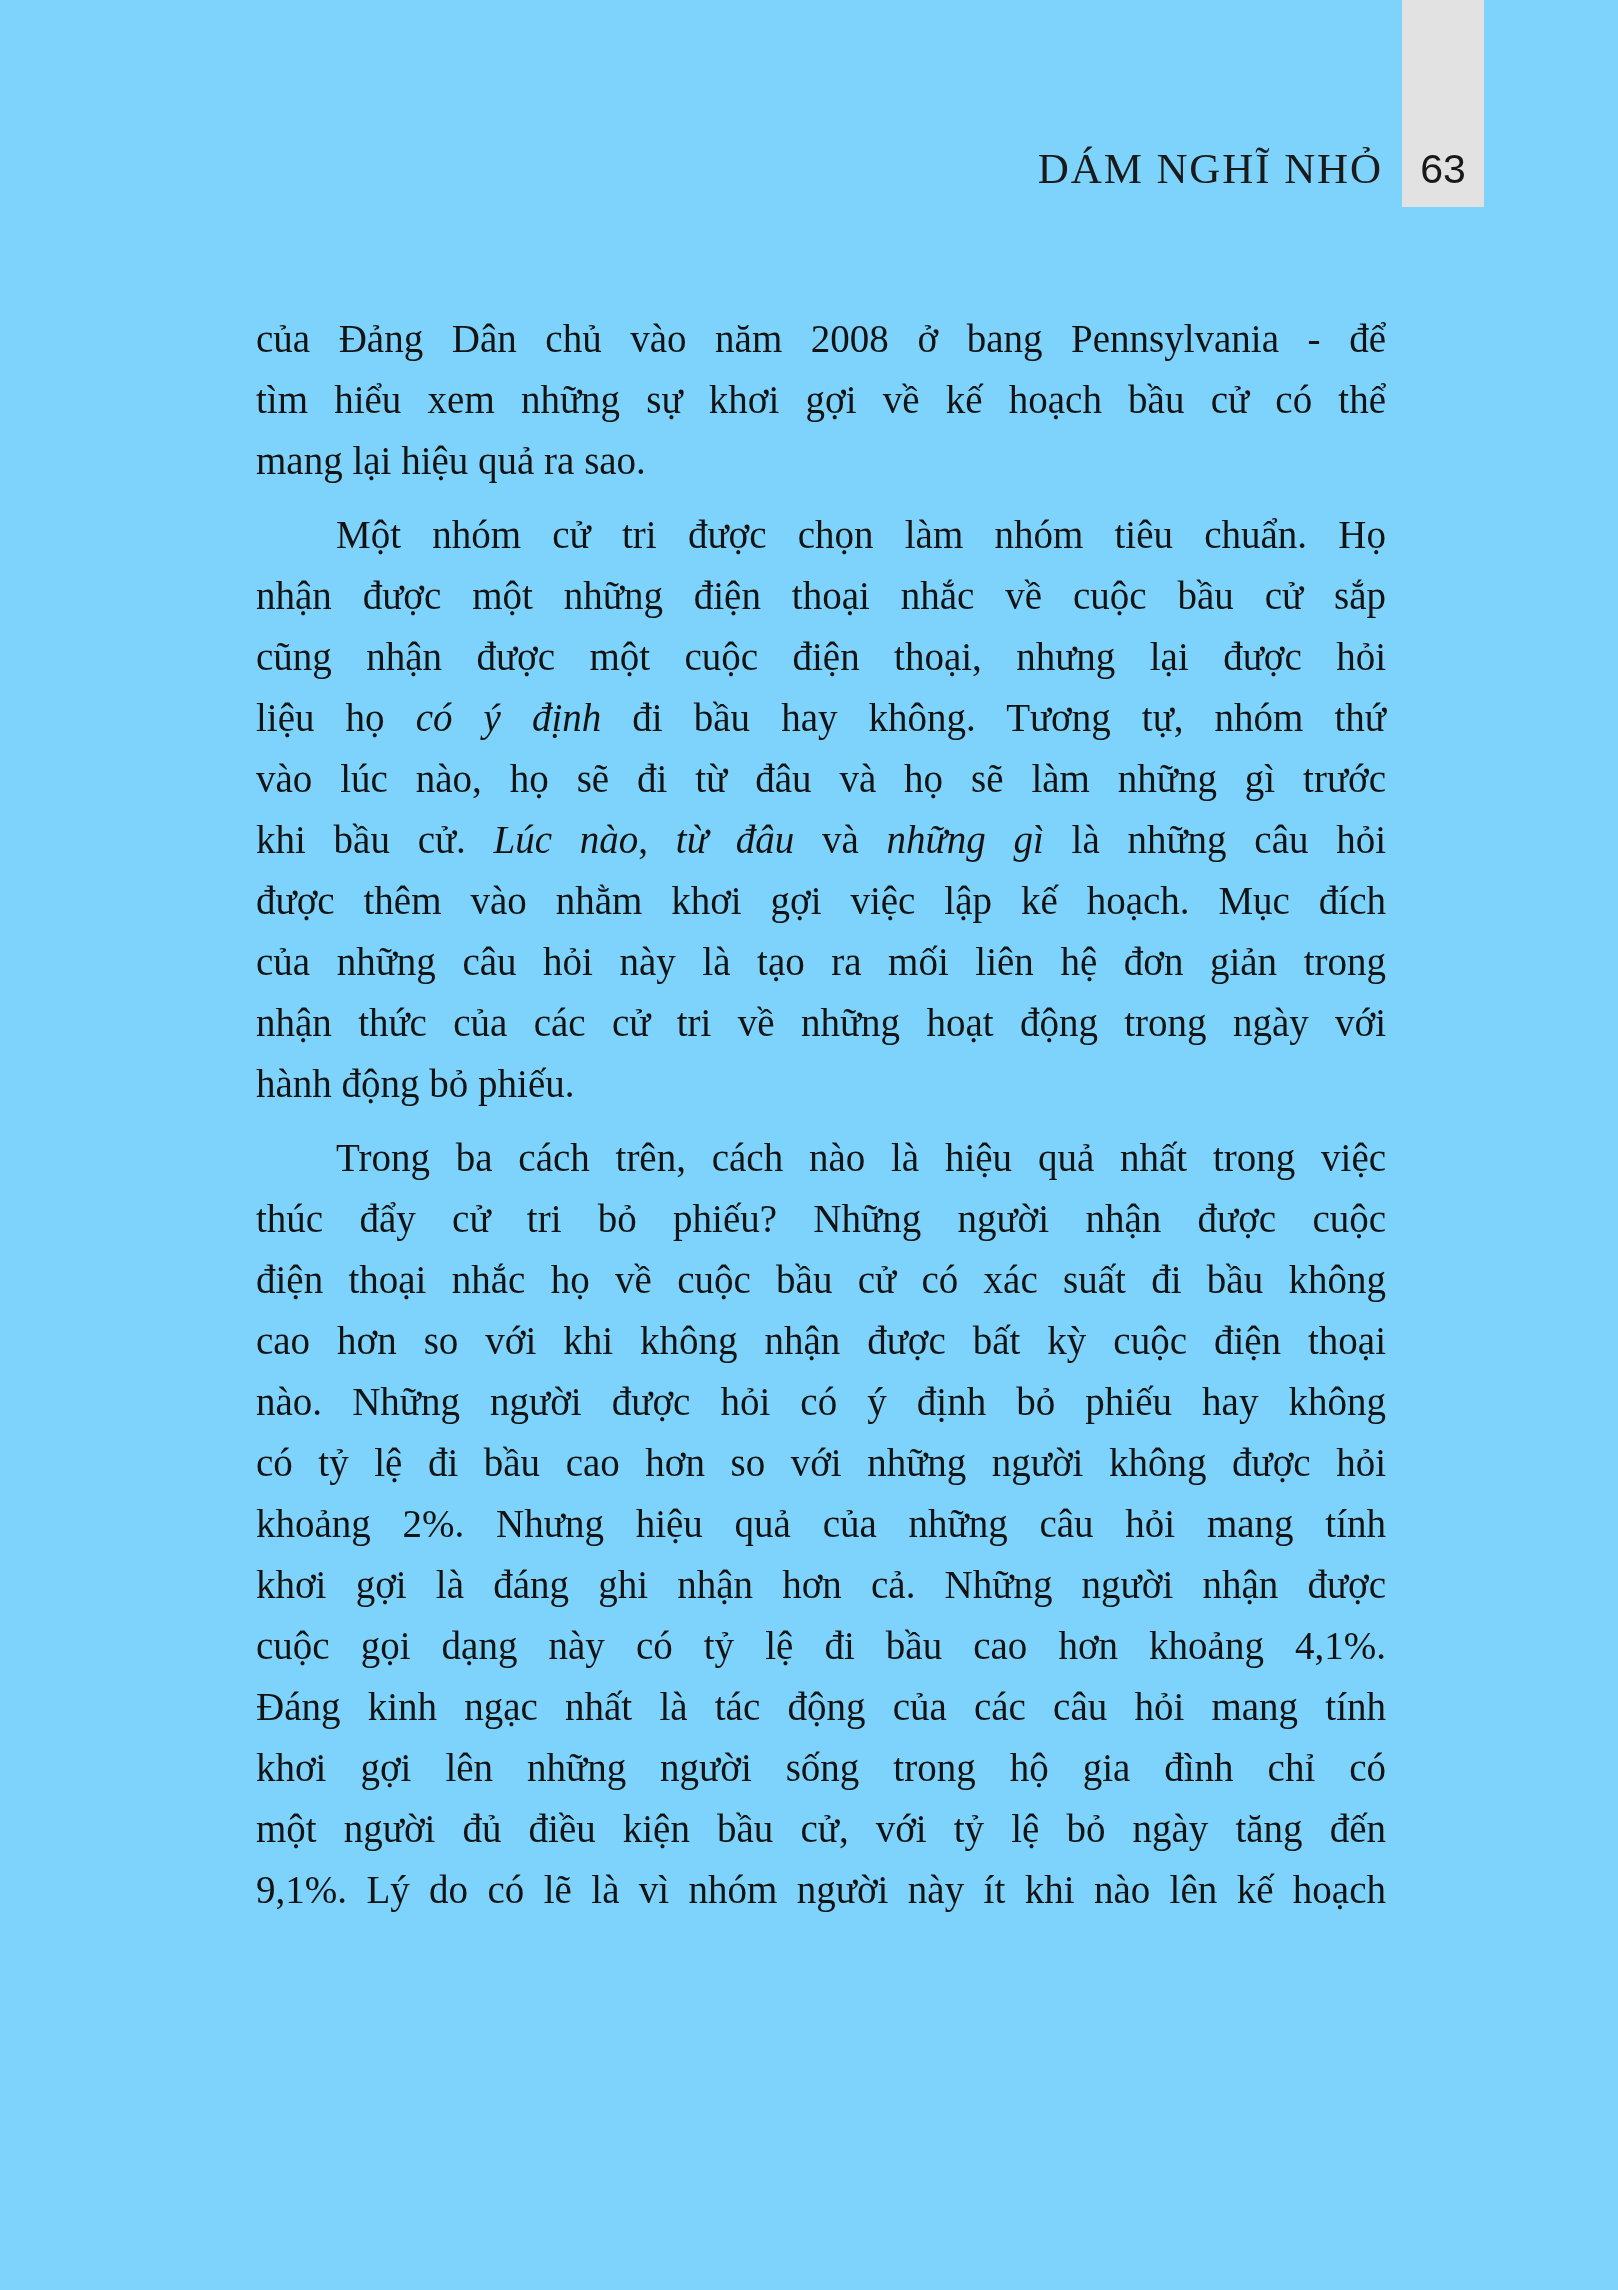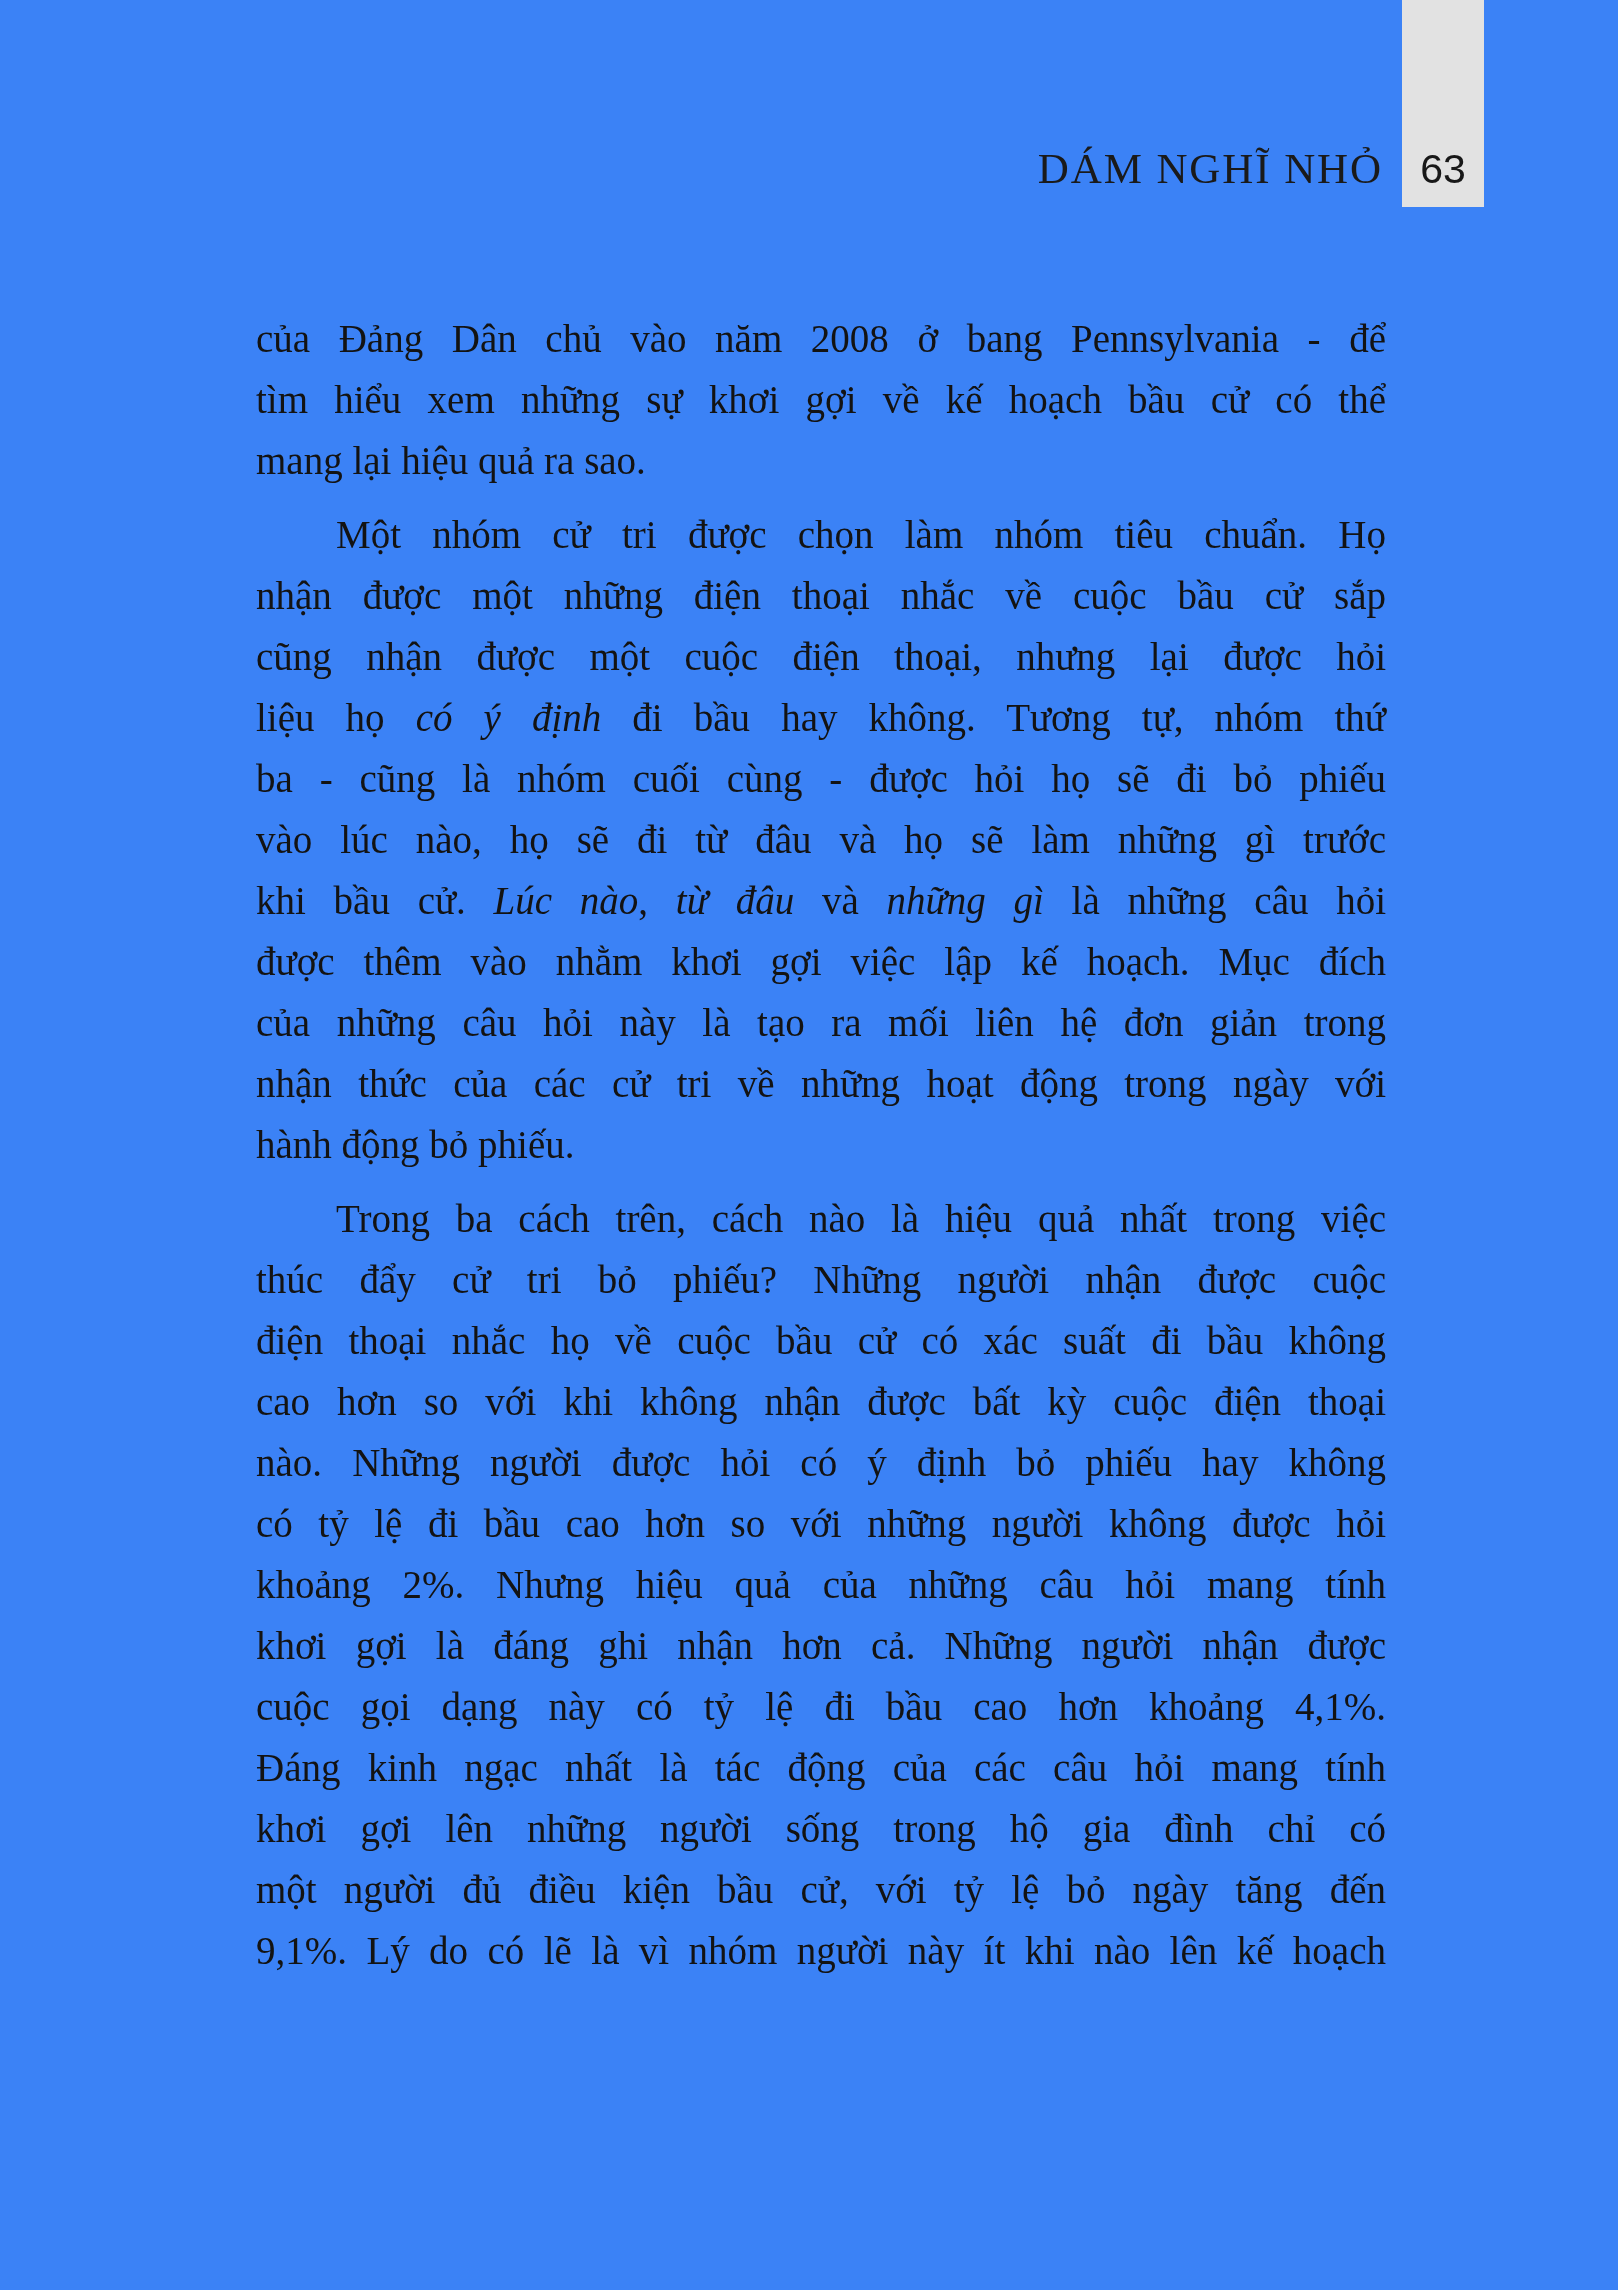--- a/index.html
+++ b/index.html
@@ -4,21 +4,21 @@
 <style>
   html, body {
     margin: 0;
     padding: 0;
     background: #ffffff;
   }
   #page {
     position: relative;
     width: 1618px;
     height: 2290px;
-    background: #3b82f6;
+    background: #7dd3fc;
     overflow: hidden;
     font-family: "Liberation Serif", serif;
   }
   
   #running-title {
     position: absolute;
     top: 145px;
     left: 0;
     width: 1383px;
     text-align: right;
@@ -90,21 +90,20 @@
       <div class="para">
         <div class="line just"><span>của Đảng Dân chủ vào năm 2008 ở bang Pennsylvania - để</span></div>
         <div class="line just"><span>tìm hiểu xem những sự khơi gợi về kế hoạch bầu cử có thể</span></div>
         <div class="line"><span>mang lại hiệu quả ra sao.</span></div>
       </div>
       <div class="para">
         <div class="line just first-indent"><span>Một nhóm cử tri được chọn làm nhóm tiêu chuẩn. Họ</span></div>
         <div class="line just"><span>nhận được một những điện thoại nhắc về cuộc bầu cử sắp</span></div>
         <div class="line just"><span>cũng nhận được một cuộc điện thoại, nhưng lại được hỏi</span></div>
         <div class="line just"><span>liệu họ </span><span class="it">có ý định</span><span> đi bầu hay không. Tương tự, nhóm thứ</span></div>
-        <div class="line just"><span>ba - cũng là nhóm cuối cùng - được hỏi họ sẽ đi bỏ phiếu</span></div>
         <div class="line just"><span>vào lúc nào, họ sẽ đi từ đâu và họ sẽ làm những gì trước</span></div>
         <div class="line just"><span>khi bầu cử. </span><span class="it">Lúc nào</span><span>, </span><span class="it">từ đâu</span><span> và </span><span class="it">những gì</span><span> là những câu hỏi</span></div>
         <div class="line just"><span>được thêm vào nhằm khơi gợi việc lập kế hoạch. Mục đích</span></div>
         <div class="line just"><span>của những câu hỏi này là tạo ra mối liên hệ đơn giản trong</span></div>
         <div class="line just"><span>nhận thức của các cử tri về những hoạt động trong ngày với</span></div>
         <div class="line"><span>hành động bỏ phiếu.</span></div>
       </div>
       <div class="para">
         <div class="line just first-indent"><span>Trong ba cách trên, cách nào là hiệu quả nhất trong việc</span></div>
         <div class="line just"><span>thúc đẩy cử tri bỏ phiếu? Những người nhận được cuộc</span></div>

